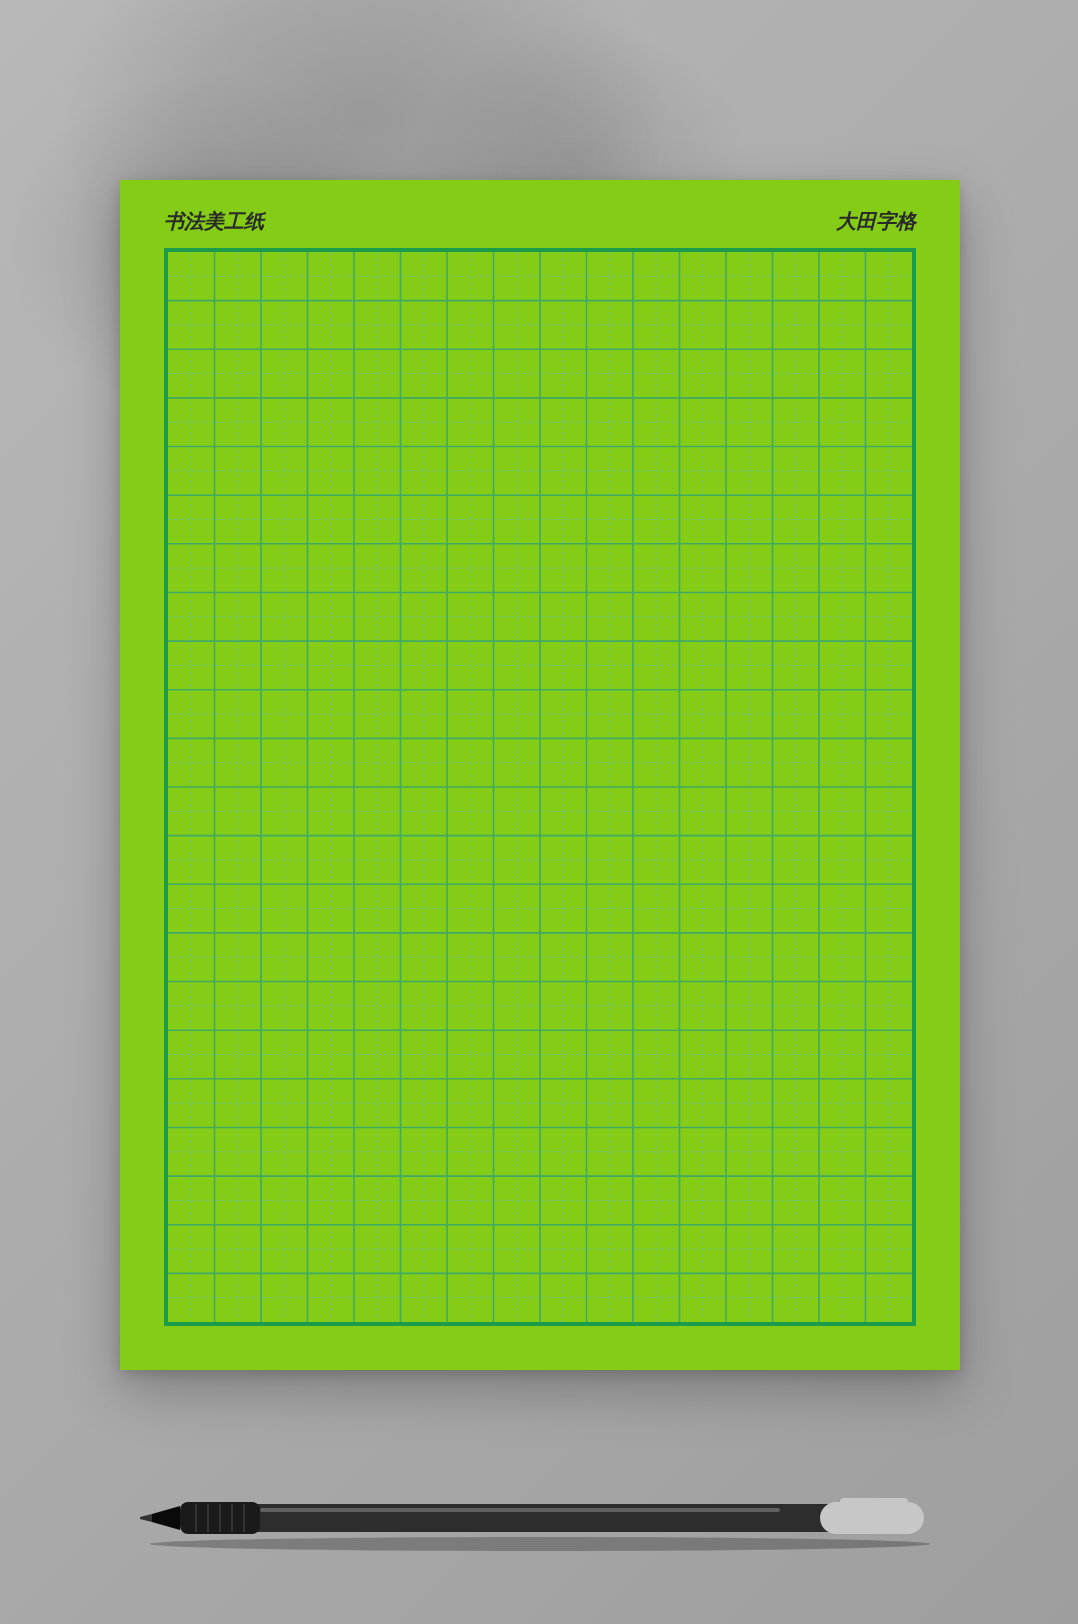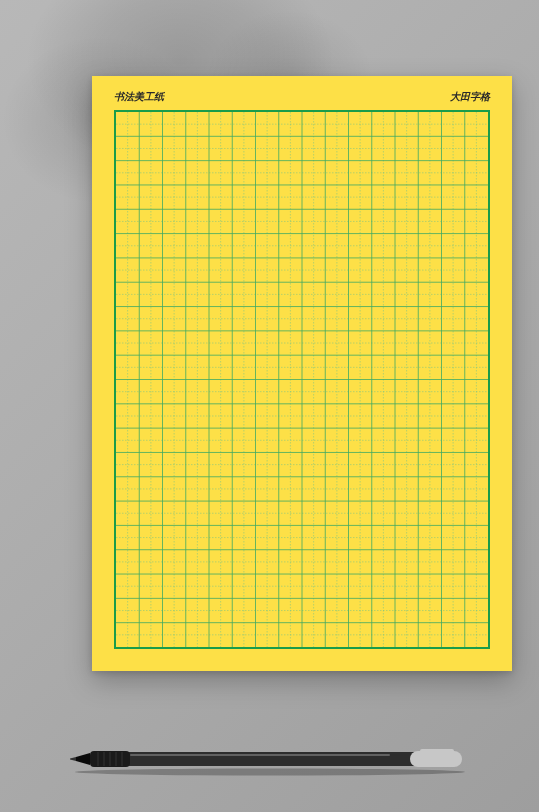--- a/index.html
+++ b/index.html
@@ -16,26 +16,25 @@
     top: 0; left: 0; right: 0; bottom: 0;
     pointer-events: none;
     background:
       radial-gradient(ellipse 220px 160px at 180px 60px, rgba(0,0,0,0.15) 0%, rgba(0,0,0,0.08) 40%, transparent 70%),
       radial-gradient(ellipse 140px 120px at 100px 120px, rgba(0,0,0,0.12) 0%, transparent 70%),
       radial-gradient(ellipse 120px 100px at 290px 80px, rgba(0,0,0,0.10) 0%, transparent 70%);
   }
   .paper {
     position: absolute;
     left: 60px;
-    top: 76px;
+    top: 90px;
     width: 420px;
     height: 595px;
-    background: #fde047;
+    background: #84cc16;
     box-shadow: 0 10px 25px rgba(0,0,0,0.25), 0 2px 6px rgba(0,0,0,0.15);
-    margin-left: 32px;
   }
   .header {
     display: flex;
     justify-content: space-between;
     padding: 14px 22px 6px 22px;
     font-size: 10px;
     font-style: italic;
     color: #2a2a2a;
     font-weight: 600;
   }

